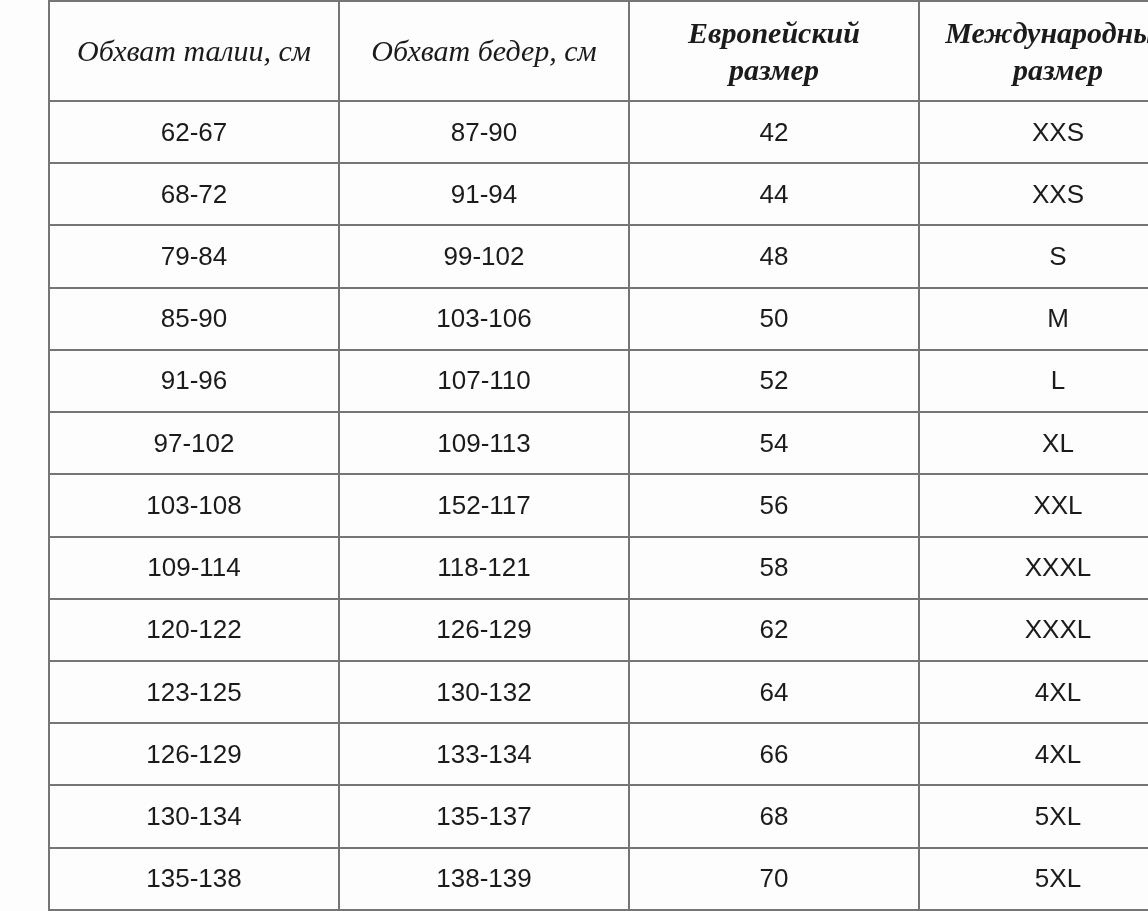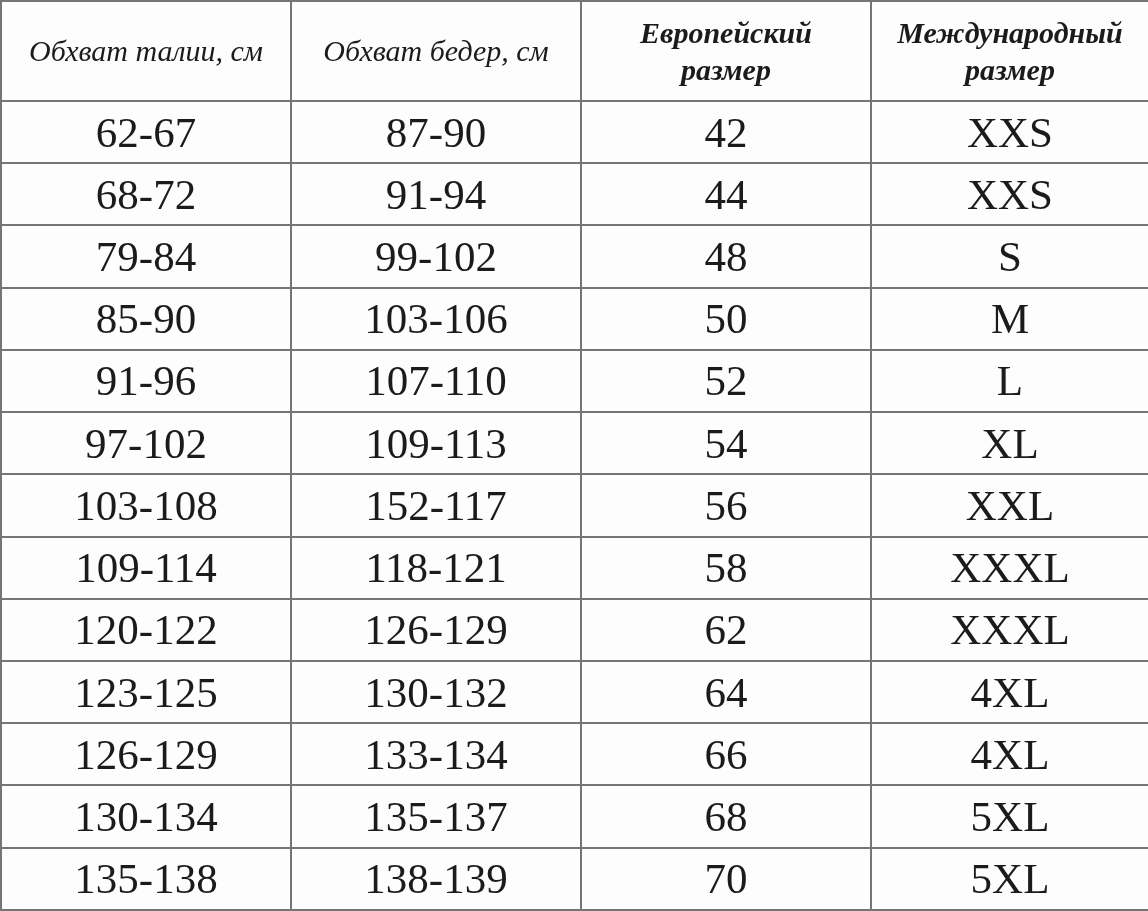--- a/index.html
+++ b/index.html
@@ -2,20 +2,21 @@
 <html><head>
 <meta charset="utf-8">
 <style>
   html, body { margin: 0; padding: 0; }
   .page {
     width: 1148px;
     height: 911px;
     background: #fdfdfd;
     box-sizing: border-box;
     overflow: hidden;
+    padding-left: 48px;
   }
   table.size-chart {
     width: 100%;
     height: 100%;
     border-collapse: collapse;
     table-layout: fixed;
     background: #fdfdfd;
   }
   table.size-chart th,
   table.size-chart td {
@@ -28,22 +29,22 @@
   }
   table.size-chart thead tr { height: 100px; }
   table.size-chart th {
     font-family: "Liberation Serif", "DejaVu Serif", serif;
     font-style: italic;
     font-weight: 400;
     font-size: 30px;
     line-height: 1.25;
   }
   table.size-chart td {
-    font-family: Liberation Serif, serif;
-    font-size: 43px;
+    font-family: Liberation Sans, sans-serif;
+    font-size: 26px;
     font-weight: 400;
     margin-top: 38px;
   }
   .hdr { display: inline-block; }
   .hdr-narrow { max-width: 230px; font-weight: bold; }
 </style>
 </head>
 <body>
 
 <div class="page">

